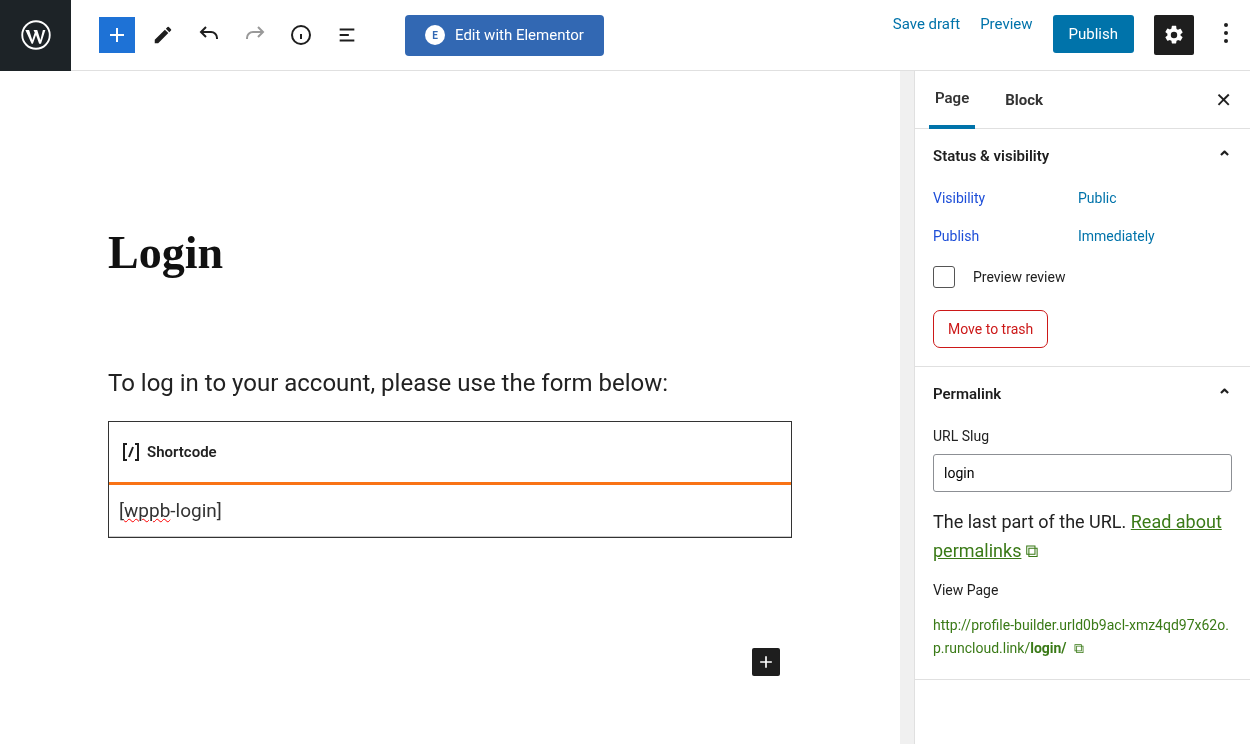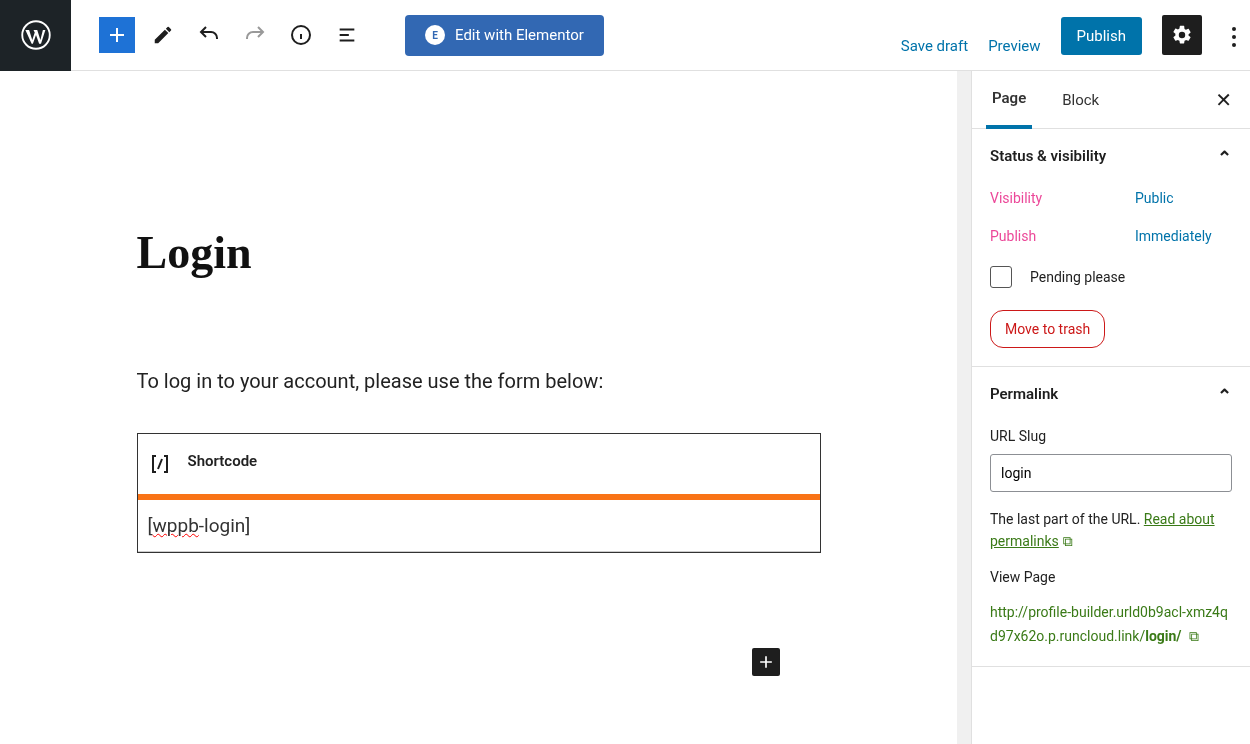--- a/index.html
+++ b/index.html
@@ -5,54 +5,54 @@
 *{box-sizing:border-box;margin:0;padding:0;font-family:-apple-system,BlinkMacSystemFont,"Segoe UI",Roboto,sans-serif}
 body{background:#fff;width:1250px;height:744px;overflow:hidden;position:relative}
 .topbar{height:71px;border-bottom:1px solid #e0e0e0;display:flex;align-items:center}
 .wp-logo{width:71px;height:71px;background:#1d2327;display:flex;align-items:center;justify-content:center}
 .toolbar-left{display:flex;align-items:center;padding-left:28px;gap:10px}
 .btn-add{width:36px;height:36px;background:#1e72d6;display:flex;align-items:center;justify-content:center;cursor:pointer}
 .icon-btn{width:36px;height:36px;display:flex;align-items:center;justify-content:center;cursor:pointer;color:#1e1e1e}
 .icon-btn.disabled{color:#999}
 .btn-elementor{background:#3268b3;color:#fff;border-radius:4px;padding:0 20px;height:41px;display:flex;align-items:center;gap:10px;margin-left:30px;cursor:pointer;font-size:15px}
 .el-circle{width:20px;height:20px;border-radius:50%;background:#fff;display:flex;align-items:center;justify-content:center;font-size:10px;font-weight:bold;color:#3268b3}
-.toolbar-right{margin-left:auto;display:flex;align-items:flex-end;gap:20px;padding-right:4px}
+.toolbar-right{margin-left:auto;display:flex;align-items:flex-start;gap:20px;padding-right:12px}
 .link-btn{color:#0073aa;font-size:15px;cursor:pointer}
 .btn-publish{background:#0073aa;color:#fff;padding:10px 16px;border-radius:3px;font-size:15px;cursor:pointer}
 .btn-settings{width:40px;height:40px;background:#1e1e1e;display:flex;align-items:center;justify-content:center;cursor:pointer;border-radius:2px}
 .btn-more{width:24px;height:36px;display:flex;align-items:center;justify-content:center;cursor:pointer}
 .main{display:flex;height:673px}
 .editor{flex:1;position:relative;padding-top:155px;display:flex;flex-direction:column;align-items:center;overflow-y:auto}
 .editor-inner{width:684px}
 .page-title{font-family:Georgia,serif;font-size:46px;font-weight:bold;color:#111;margin-bottom:90px}
-.page-intro{font-size:20px;color:#222;margin-bottom:40px}
+.page-intro{font-size:24px;color:#222;margin-bottom:24px}
 .block-shortcode{border:1.5px solid #333}
-.block-head{display:flex;align-items:flex-start;gap:16px;padding:18px 10px;border-bottom:6px solid #f97316}
+.block-head{display:flex;align-items:center;gap:4px;padding:18px 10px;border-bottom:3px solid #f97316}
 .block-head-label{font-size:15px;font-weight:600;color:#222}
 .block-body{padding:14px 10px;font-size:19px;color:#333;border-bottom:1px solid #ccc}
 .misspell{text-decoration:underline wavy red;text-decoration-thickness:1px}
 .btn-add-block{position:absolute;width:28px;height:28px;background:#1e1e1e;display:flex;align-items:center;justify-content:center;cursor:pointer;left:752px;top:577px;border-radius:2px}
 .scrollbar{width:14px;background:#f0f0f0}
-.sidebar{width:279px;border-left:1px solid #e0e0e0;overflow-y:auto;font-size:14px;color:#1e1e1e}
+.sidebar{width:336px;border-left:1px solid #e0e0e0;overflow-y:auto;font-size:14px;color:#1e1e1e}
 .tabs{display:flex;align-items:center;border-bottom:1px solid #e0e0e0;height:58px;padding:0 14px;position:relative}
-.tab{padding:0 6px;height:58px;display:flex;align-items:center;font-size:15px;cursor:pointer;font-weight:400;color:#333}
+.tab{padding:0 6px;height:58px;display:flex;align-items:center;font-size:15px;cursor:pointer;font-weight:700;color:#333}
 .tab.active{border-bottom:4px solid #0073aa;font-weight:600;margin-bottom:-1px}
 .tab:nth-child(2){margin-left:24px}
 .close-x{position:absolute;right:18px;font-size:20px;cursor:pointer}
 .panel{border-bottom:1px solid #e0e0e0;padding:18px}
 .panel-head{display:flex;align-items:flex-start;justify-content:space-between;font-weight:600;font-size:15px;margin-bottom:22px;cursor:pointer}
 .kv{display:flex;margin-bottom:22px}
-.kv .k{width:145px;color:#ec4899}
+.kv .k{width:145px;color:#1d4ed8}
 .kv .v{color:#0073aa;cursor:pointer}
 .checkbox-row{display:flex;align-items:center;gap:18px;margin-bottom:22px}
 .checkbox{width:22px;height:22px;border:1.5px solid #555;border-radius:3px;cursor:pointer}
-.btn-trash{border:1px solid #cc1818;color:#cc1818;padding:10px 14px;border-radius:13px;cursor:pointer;display:inline-block;font-size:14px}
+.btn-trash{border:1px solid #cc1818;color:#cc1818;padding:10px 14px;border-radius:7px;cursor:pointer;display:inline-block;font-size:14px}
 .field-label{font-size:14px;margin-bottom:10px;color:#222}
 .text-input{width:100%;border:1px solid #8c8f94;border-radius:3px;padding:10px;font-size:14px;margin-bottom:16px}
-.help{font-size:14px;color:#222;line-height:1.6}
+.help{font-size:18px;color:#222;line-height:1.6}
 .link-green{color:#3a7a17;text-decoration:underline;cursor:pointer}
 .ext-icon{display:inline-block;margin-left:4px;color:#3a7a17}
 .vp{margin:16px 0;font-size:14px}
 .permalink{color:#3a7a17;font-size:14px;word-break:break-all;line-height:1.7}
 .permalink b{font-weight:700}
 .chev{font-size:18px}
 </style>
 </head>
 <body>
 
@@ -157,21 +157,21 @@
       <div class="kv">
         <span class="k">Visibility</span>
         <span class="v">Public</span>
       </div>
       <div class="kv">
         <span class="k">Publish</span>
         <span class="v">Immediately</span>
       </div>
       <div class="checkbox-row">
         <div class="checkbox"></div>
-        <span>Pending please</span>
+        <span>Preview review</span>
       </div>
       <div class="btn-trash">Move to trash</div>
     </div>
 
     <div class="panel">
       <div class="panel-head">
         <span>Permalink</span>
         <span class="chev">⌃</span>
       </div>
       <div class="field-label">URL Slug</div>

